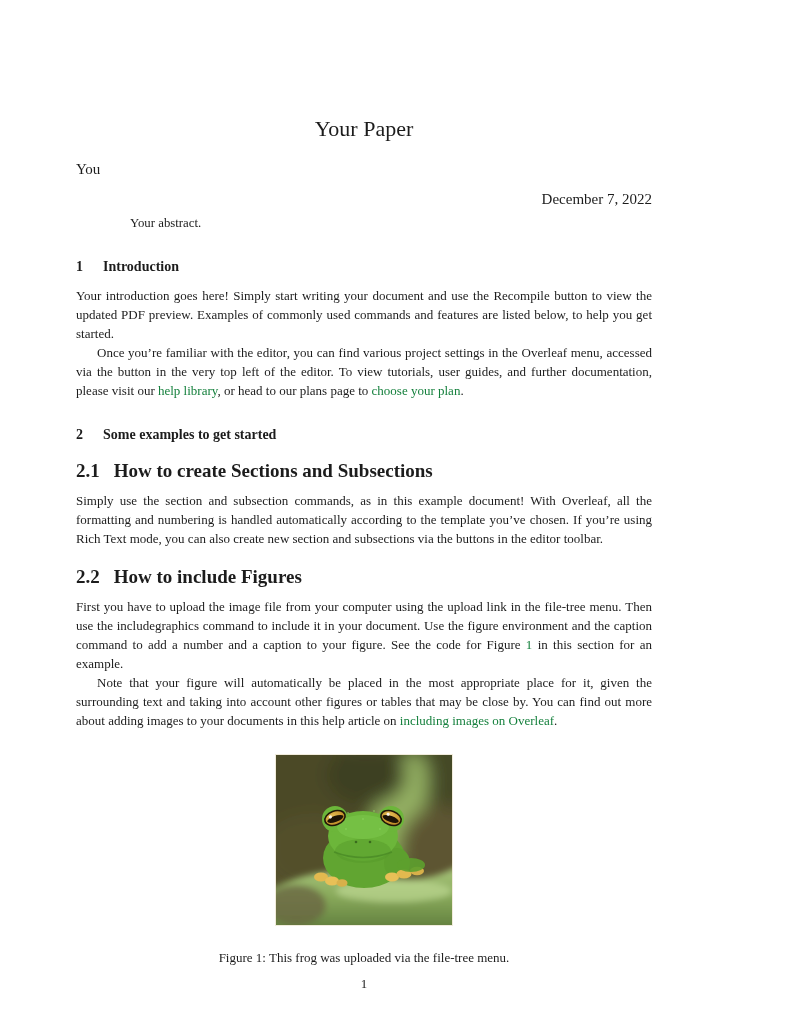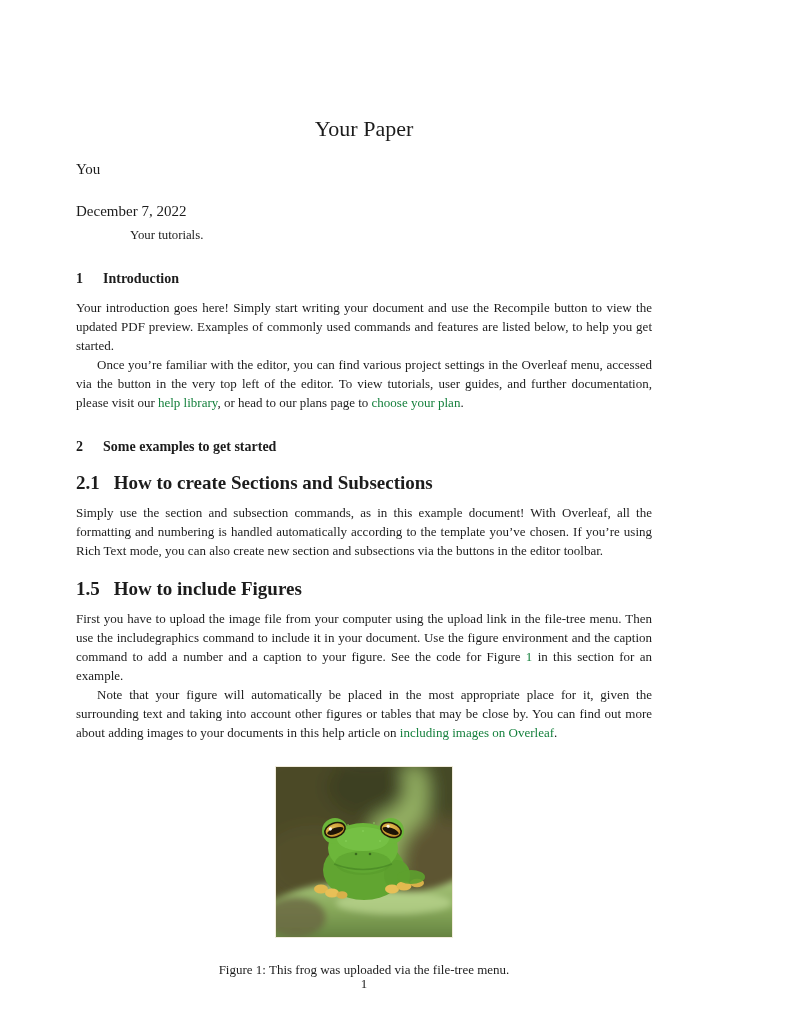--- a/index.html
+++ b/index.html
@@ -14,21 +14,21 @@
   .content{
     width:576px;
     margin:0 auto;
     padding-top:116px;
   }
   .doc-title{
     font-size:22px;font-weight:normal;text-align:center;
     margin:0;line-height:1.15;
   }
   .author{font-size:15px;text-align:left;margin-top:20px;}
-  .date{font-size:15px;text-align:left;margin-top:25px;font-family:Liberation Serif, serif;}
+  .date{font-size:15px;text-align:right;margin-top:13px;font-family:Liberation Serif, serif;}
   .abstract-heading{
     font-size:13px;font-weight:bold;text-align:center;margin-top:36px;
   }
   .abstract-text{
     font-size:12.8px;margin:7px 40px 0 40px;text-indent:14px;line-height:17px;
   }
   h2.section{
     font-size:14px;font-weight:bold;margin:27px 0 11px 0;line-height:1.1;
   }
   h2.section .sec-num{display:inline-block;margin-right:20px;}
@@ -57,39 +57,39 @@
 </head>
 <body>
 
 <div class="page">
   <div class="content">
 
     <h1 class="doc-title">Your Paper</h1>
     <div class="author">You</div>
     <div class="date">December 7, 2022</div>
 
-    <p class="abstract-text">Your tutorials.</p>
+    <p class="abstract-text">Your abstract.</p>
 
     <h2 class="section">
       <span class="sec-num">1</span><span>Introduction</span>
     </h2>
     <p class="para">Your introduction goes here! Simply start writing your document and use the Recompile button to view the updated PDF preview. Examples of commonly used commands and features are listed below, to help you get started.</p>
     <p class="para indent"><span>Once you’re familiar with the editor, you can find various project settings in the Overleaf menu, accessed via the button in the very top left of the editor. To view tutorials, user guides, and further documentation, please visit our </span><a class="doc-link" href="#">help library</a><span>, or head to our plans page to </span><a class="doc-link" href="#">choose your plan</a><span>.</span></p>
 
     <h2 class="section">
       <span class="sec-num">2</span><span>Some examples to get started</span>
     </h2>
 
     <h3 class="subsection">
       <span class="sec-num">2.1</span><span>How to create Sections and Subsections</span>
     </h3>
     <p class="para">Simply use the section and subsection commands, as in this example document! With Overleaf, all the formatting and numbering is handled automatically according to the template you’ve chosen. If you’re using Rich Text mode, you can also create new section and subsections via the buttons in the editor toolbar.</p>
 
     <h3 class="subsection">
-      <span class="sec-num">1.5</span><span>How to include Figures</span>
+      <span class="sec-num">2.2</span><span>How to include Figures</span>
     </h3>
     <p class="para"><span>First you have to upload the image file from your computer using the upload link in the file-tree menu. Then use the includegraphics command to include it in your document. Use the figure environment and the caption command to add a number and a caption to your figure. See the code for Figure </span><a class="doc-link" href="#">1</a><span> in this section for an example.</span></p>
     <p class="para indent"><span>Note that your figure will automatically be placed in the most appropriate place for it, given the surrounding text and taking into account other figures or tables that may be close by. You can find out more about adding images to your documents in this help article on </span><a class="doc-link" href="#">including images on Overleaf</a><span>.</span></p>
 
     <div class="figure-block">
       <span class="figure-image">
         <svg width="176" height="170" viewBox="0 0 176 170" xmlns="http://www.w3.org/2000/svg">
           <defs>
             <filter id="bgBlur" x="-30%" y="-30%" width="160%" height="160%">
                 <feGaussianBlur stdDeviation="9"></feGaussianBlur>

